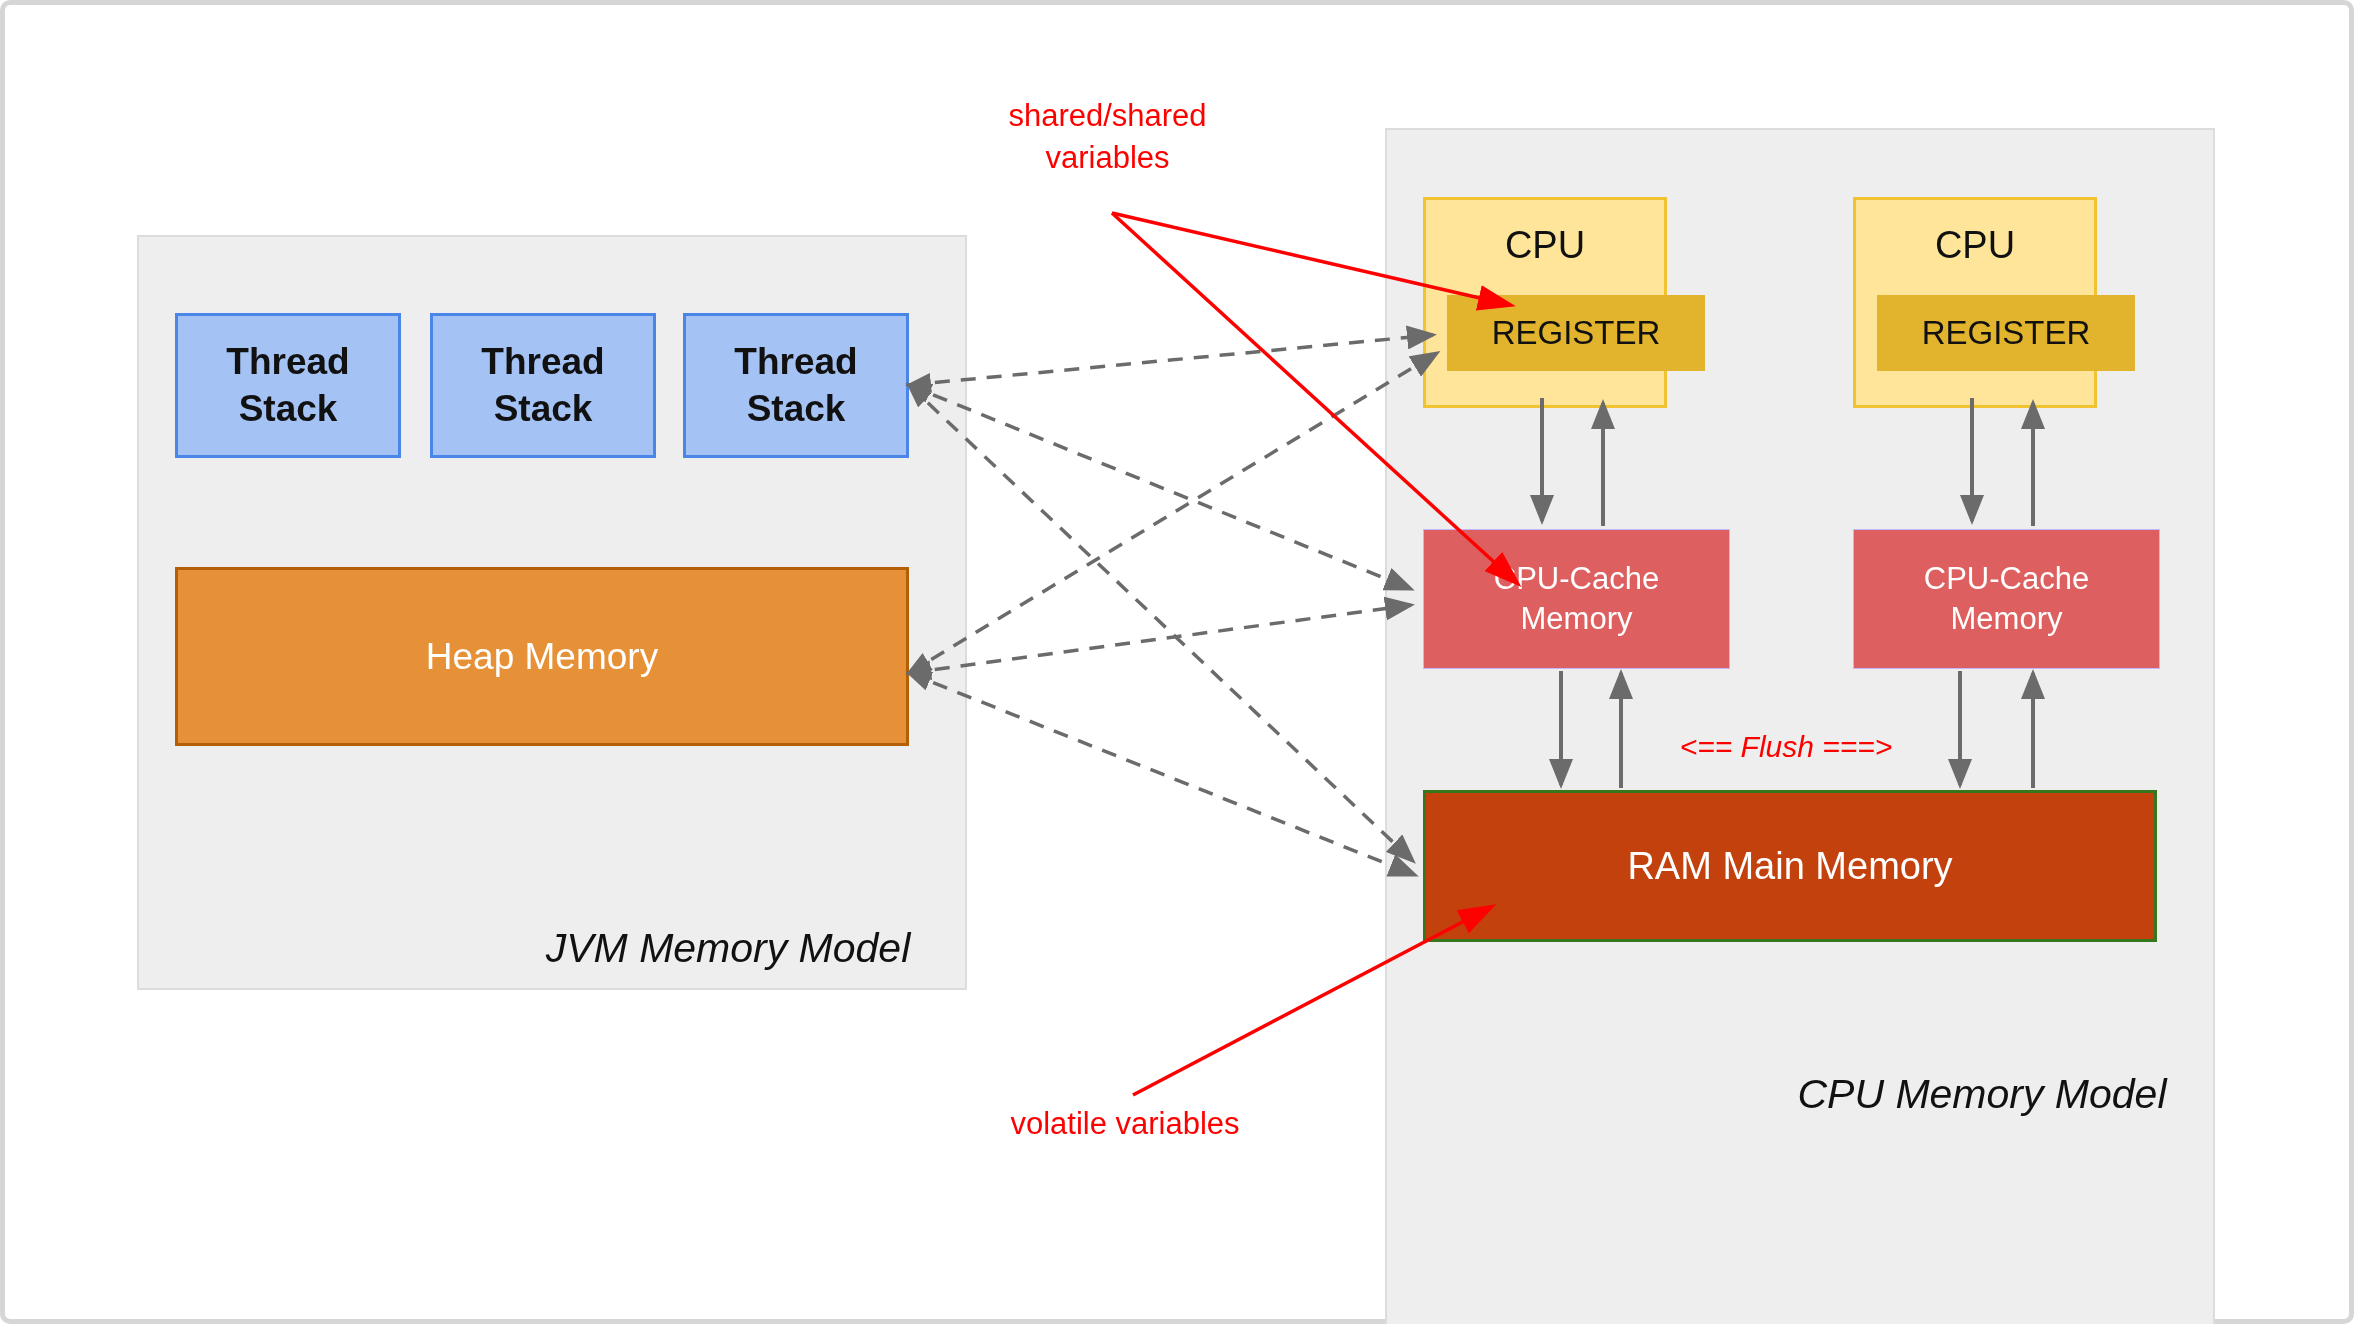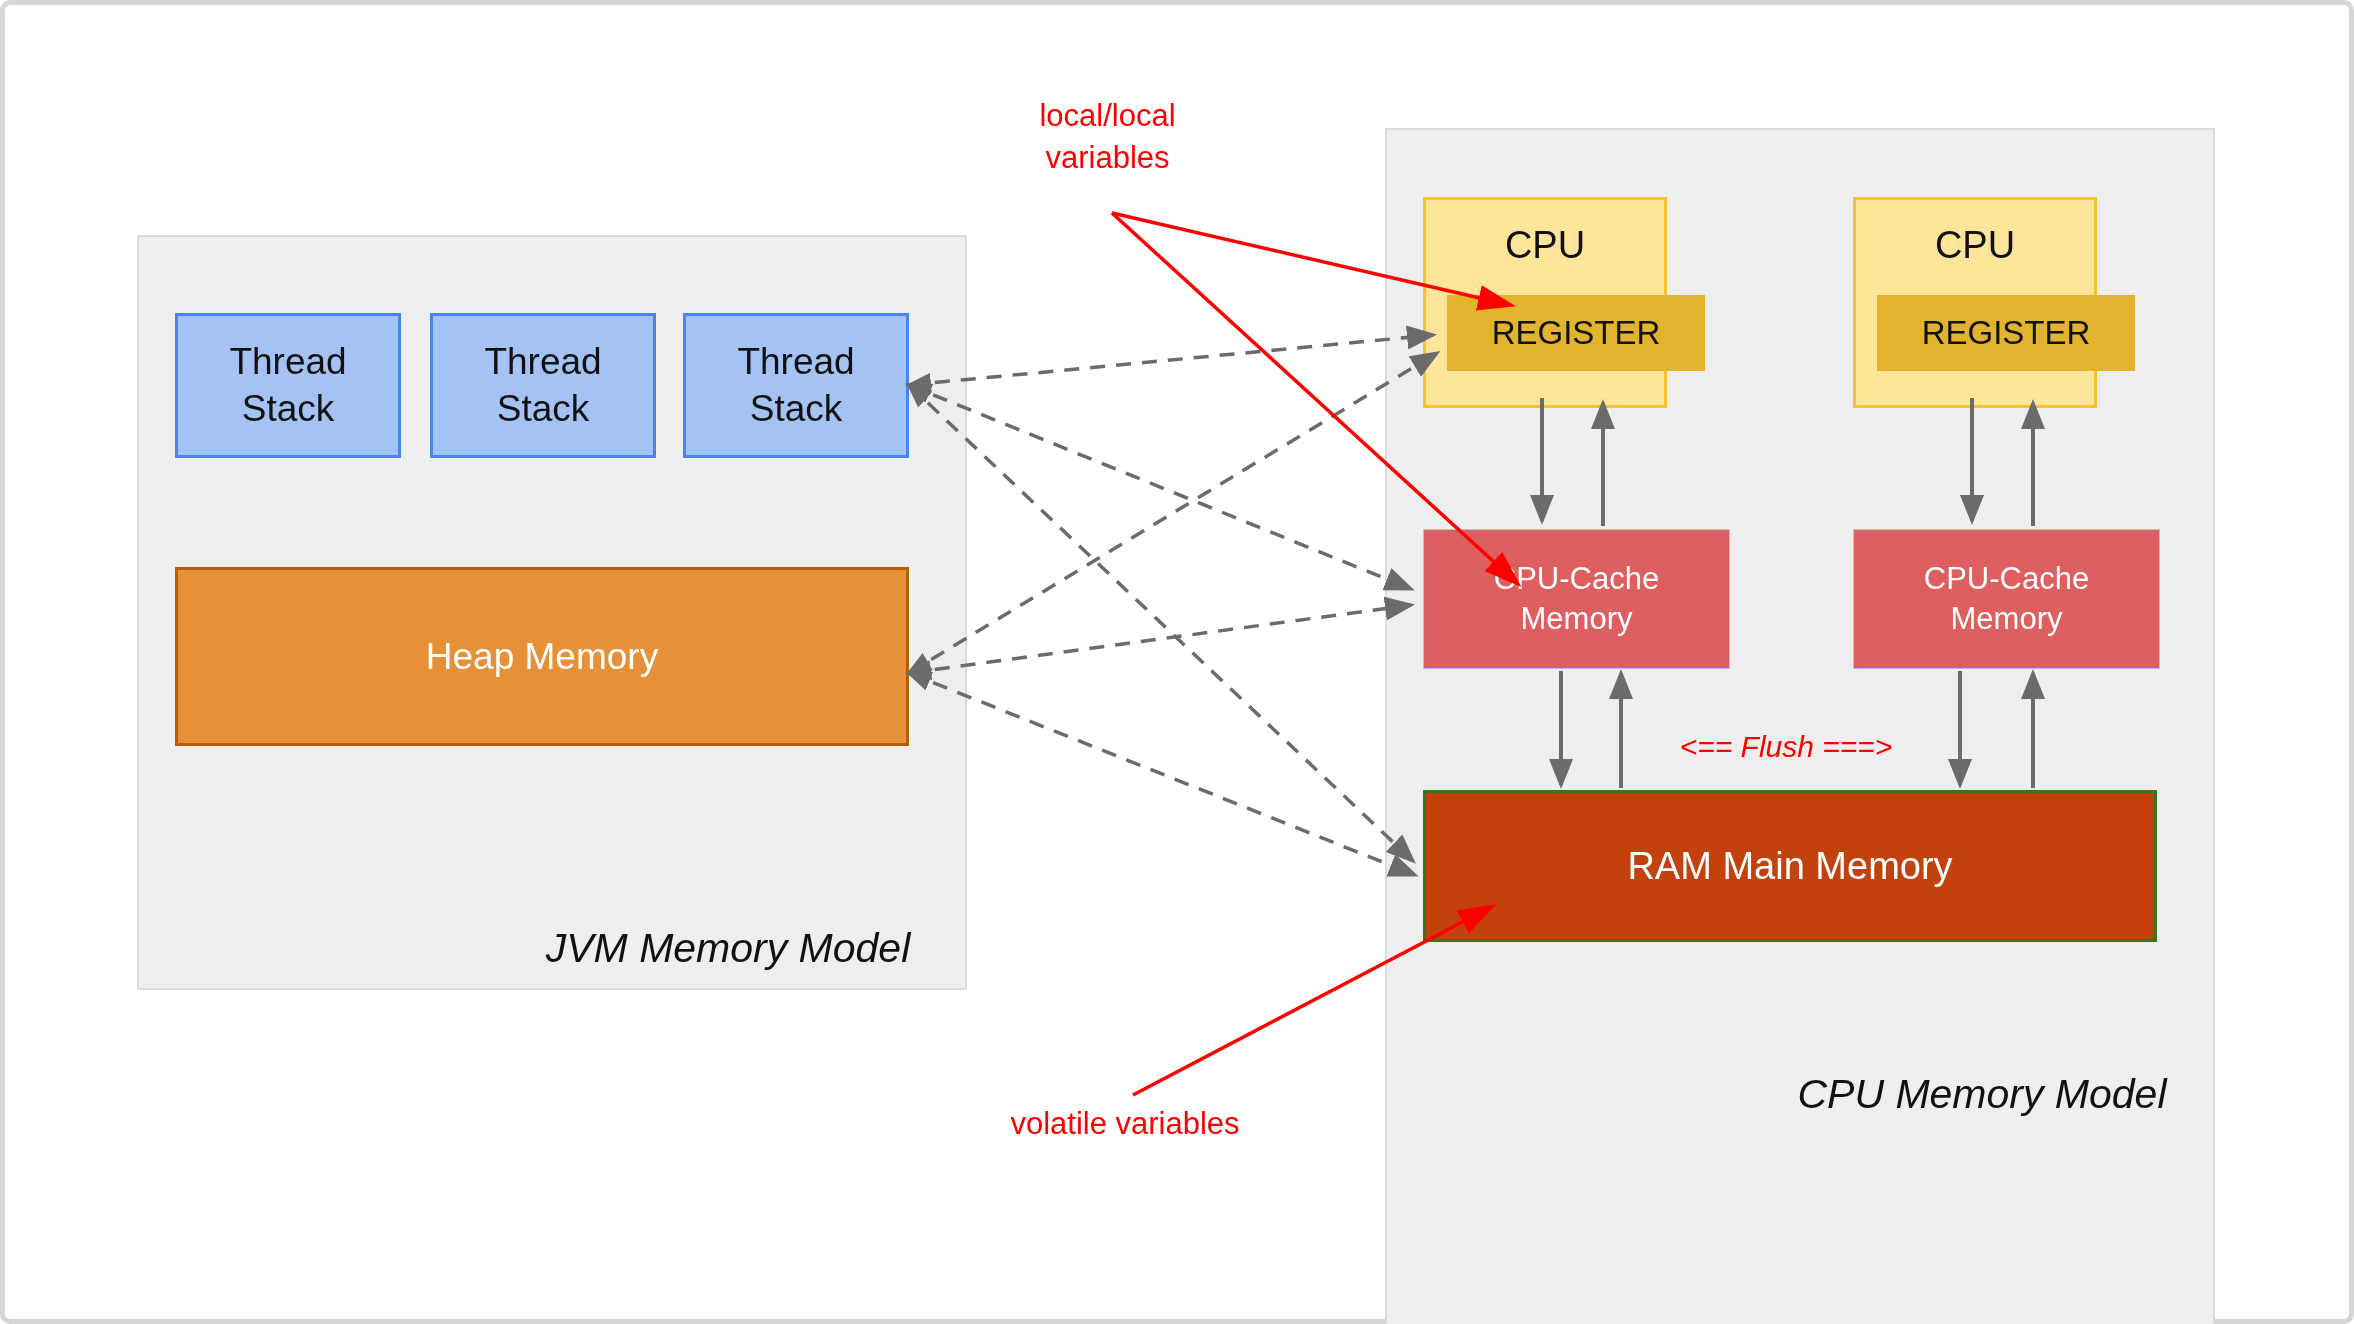--- a/index.html
+++ b/index.html
@@ -3,21 +3,21 @@
 <meta charset="utf-8">
 <style>
   html,body{margin:0;padding:0;background:#ffffff;}
   body{width:2354px;height:1324px;position:relative;font-family:"Liberation Sans",sans-serif;}
   .page{position:absolute;inset:0;background:#ffffff;border:5px solid #d6d6d6;border-radius:10px;box-sizing:border-box;}
   .panel{position:absolute;background:#eeeeee;border:2px solid #dcdcdc;box-sizing:border-box;}
   .box{position:absolute;box-sizing:border-box;display:flex;align-items:center;justify-content:center;text-align:center;}
   
   .jvm-panel{left:132px;top:230px;width:830px;height:755px;}
   .thread-stack{width:226px;height:145px;top:308px;background:#a4c2f4;border:3px solid #4a86e8;font-size:37px;color:#111;line-height:1.25;}
-  .thread-stack .lbl{width:150px;}
+  .thread-stack .lbl{width:150px;font-weight:bold;}
   .ts1{left:170px;} .ts2{left:425px;} .ts3{left:678px;}
   .heap{left:170px;top:562px;width:734px;height:179px;background:#e69138;border:3px solid #b45f06;color:#ffffff;font-size:37px;}
   .model-title{position:absolute;text-align:center;font-size:41px;color:#111;font-style:italic;}
   
   .cpu-panel{left:1380px;top:123px;width:830px;height:1272px;}
   .cpu-box{top:192px;width:244px;height:211px;background:#ffe599;border:3px solid #f1c232;flex-direction:column;justify-content:flex-start;color:#111;}
   .cpu1{left:1418px;} .cpu2{left:1848px;}
   .cpu-label{font-size:38px;margin-top:24px;}
   .register{position:absolute;left:21px;top:95px;width:258px;height:76px;background:#e2b32c;display:flex;align-items:center;justify-content:center;font-size:33px;color:#111;}
   .cache{top:524px;width:307px;height:140px;background:#dd5f5f;border:1px solid #c4b5fd;color:#ffffff;font-size:31px;line-height:1.3;}
@@ -72,21 +72,21 @@
     <span class="lbl">CPU-Cache Memory</span>
   </div>
   <div class="box cache cache2">
     <span class="lbl">CPU-Cache Memory</span>
   </div>
   <div class="box ram">
     <span>RAM Main Memory</span>
   </div>
 
   <div class="red-note note-local">
-    <div>local/local</div>
+    <div>shared/shared</div>
     <div>variables</div>
   </div>
   <div class="red-note note-volatile">volatile variables</div>
   <div class="red-note note-flush">&lt;== Flush ===&gt;</div>
 
   <svg class="arrows" viewBox="0 0 2354 1324">
     <defs>
       <marker id="ah-grey" markerUnits="userSpaceOnUse" markerWidth="30" markerHeight="24" refX="26" refY="12" orient="auto-start-reverse">
         <path d="M0,0 L30,12 L0,24 Z" fill="#6b6b6b"></path>
       </marker>

